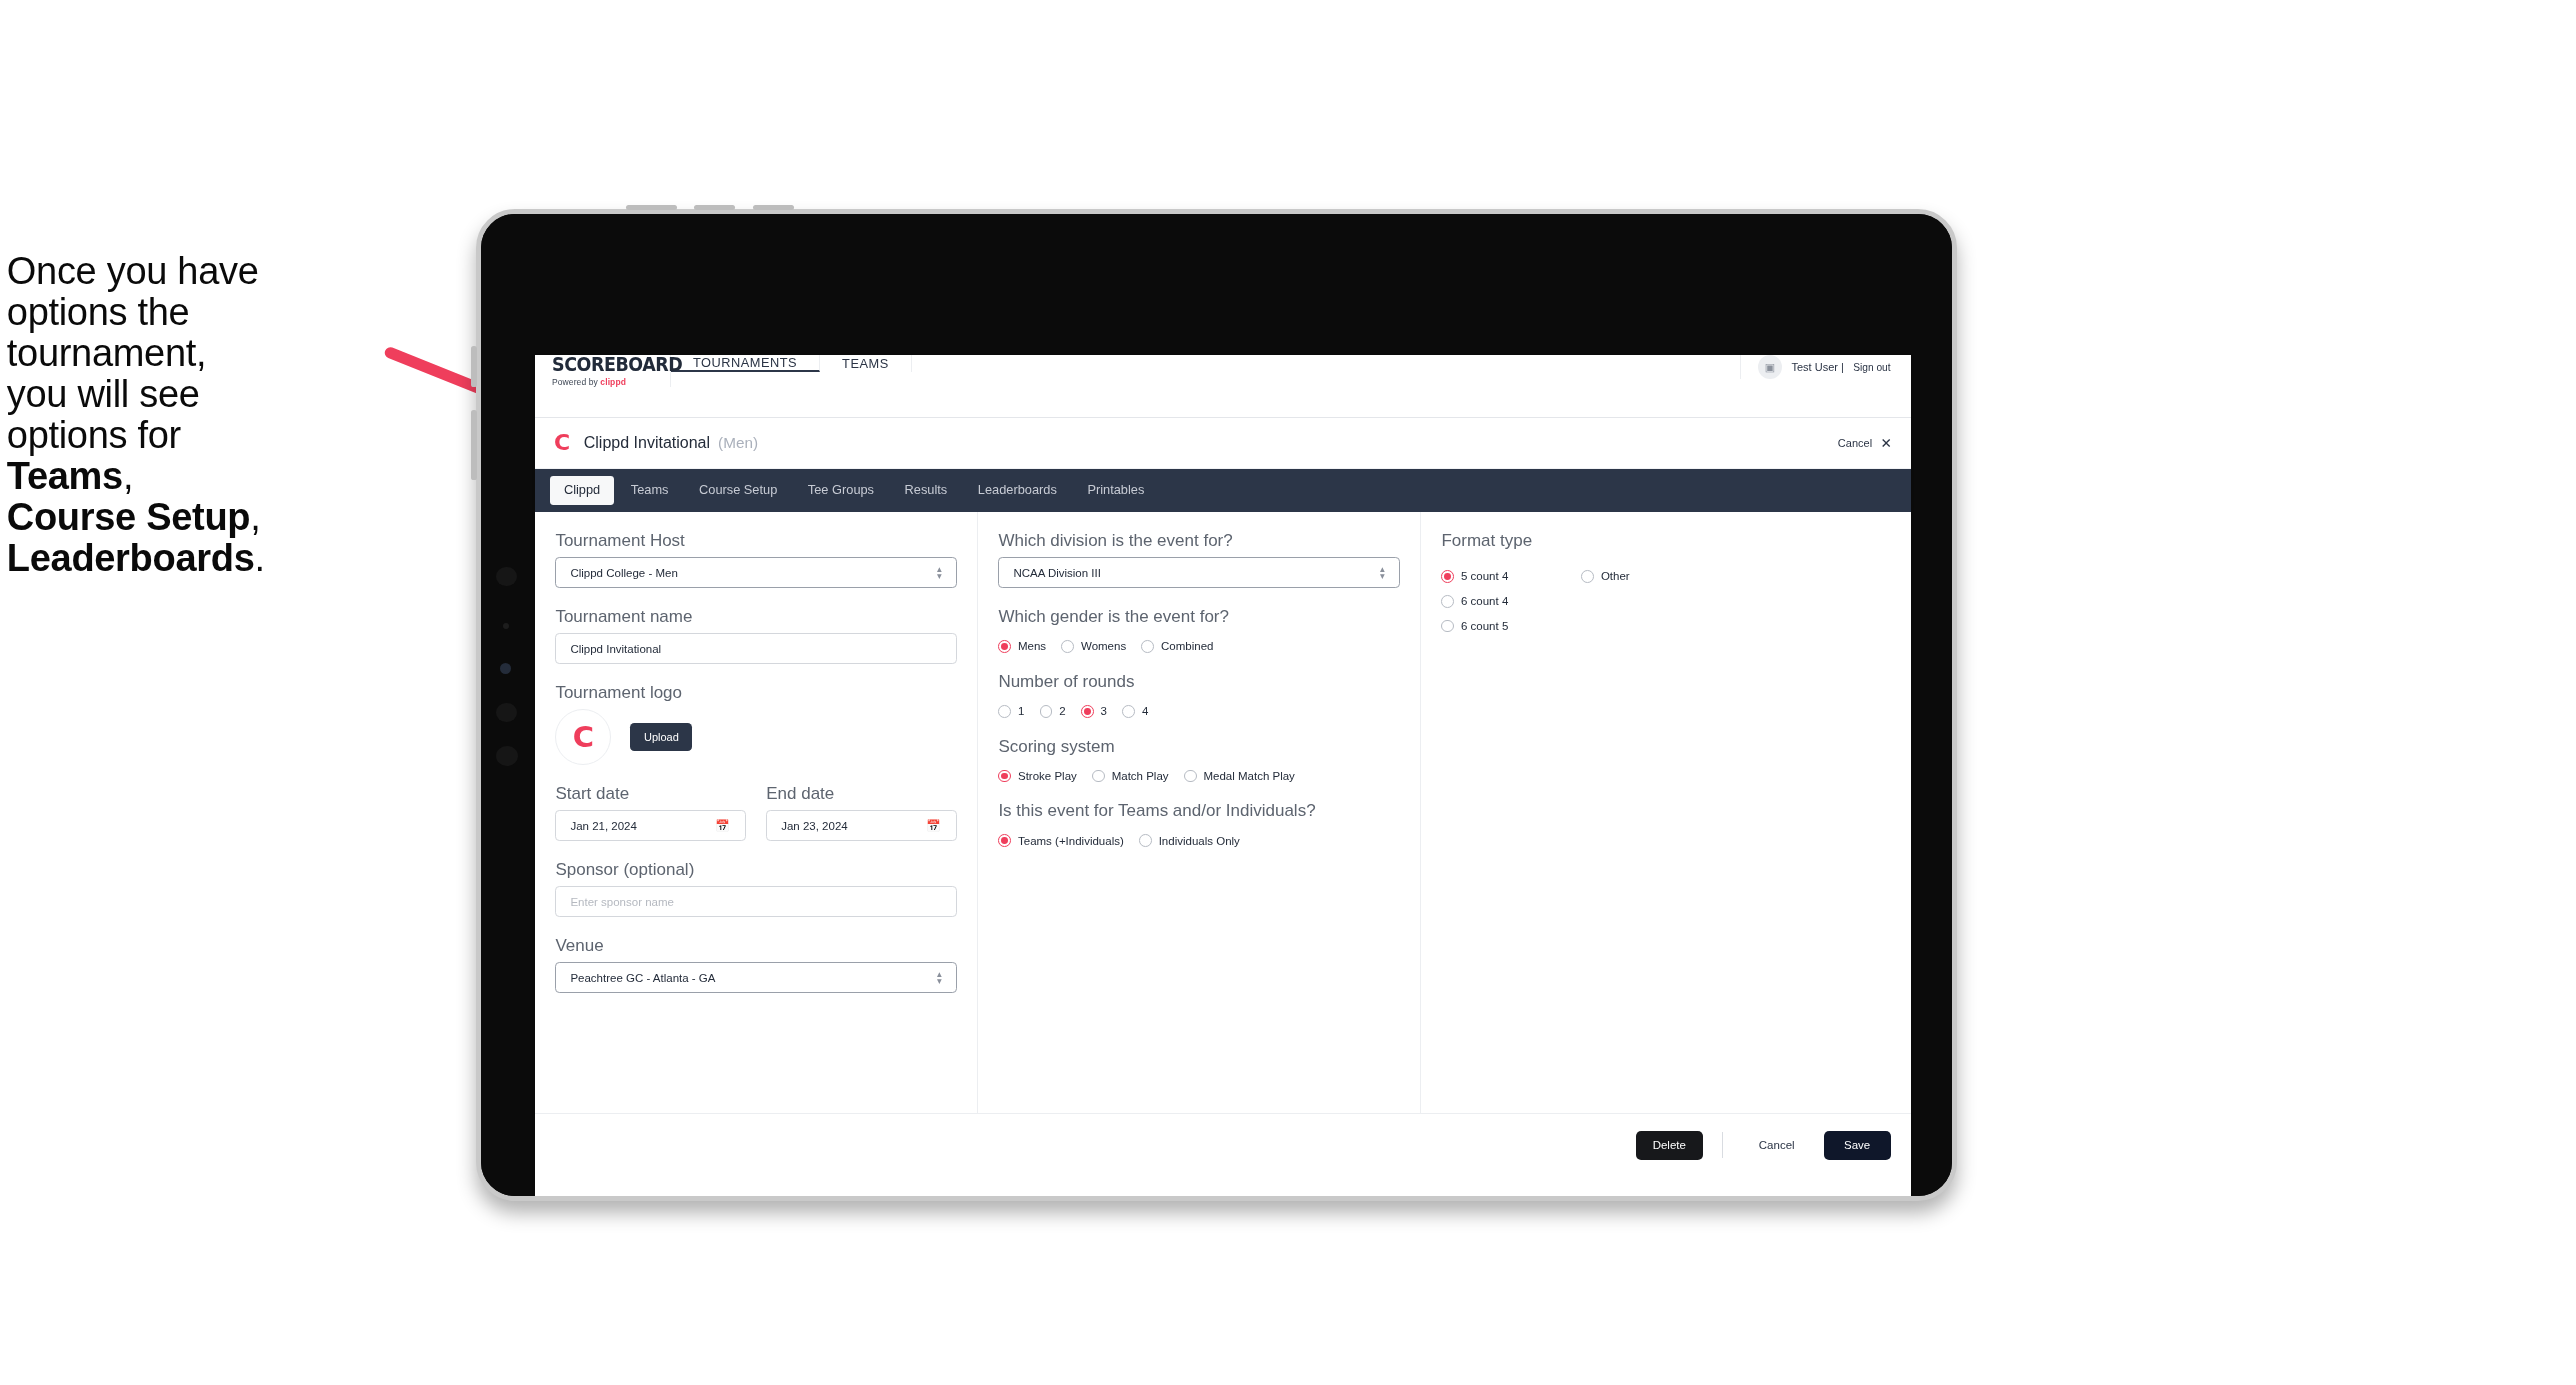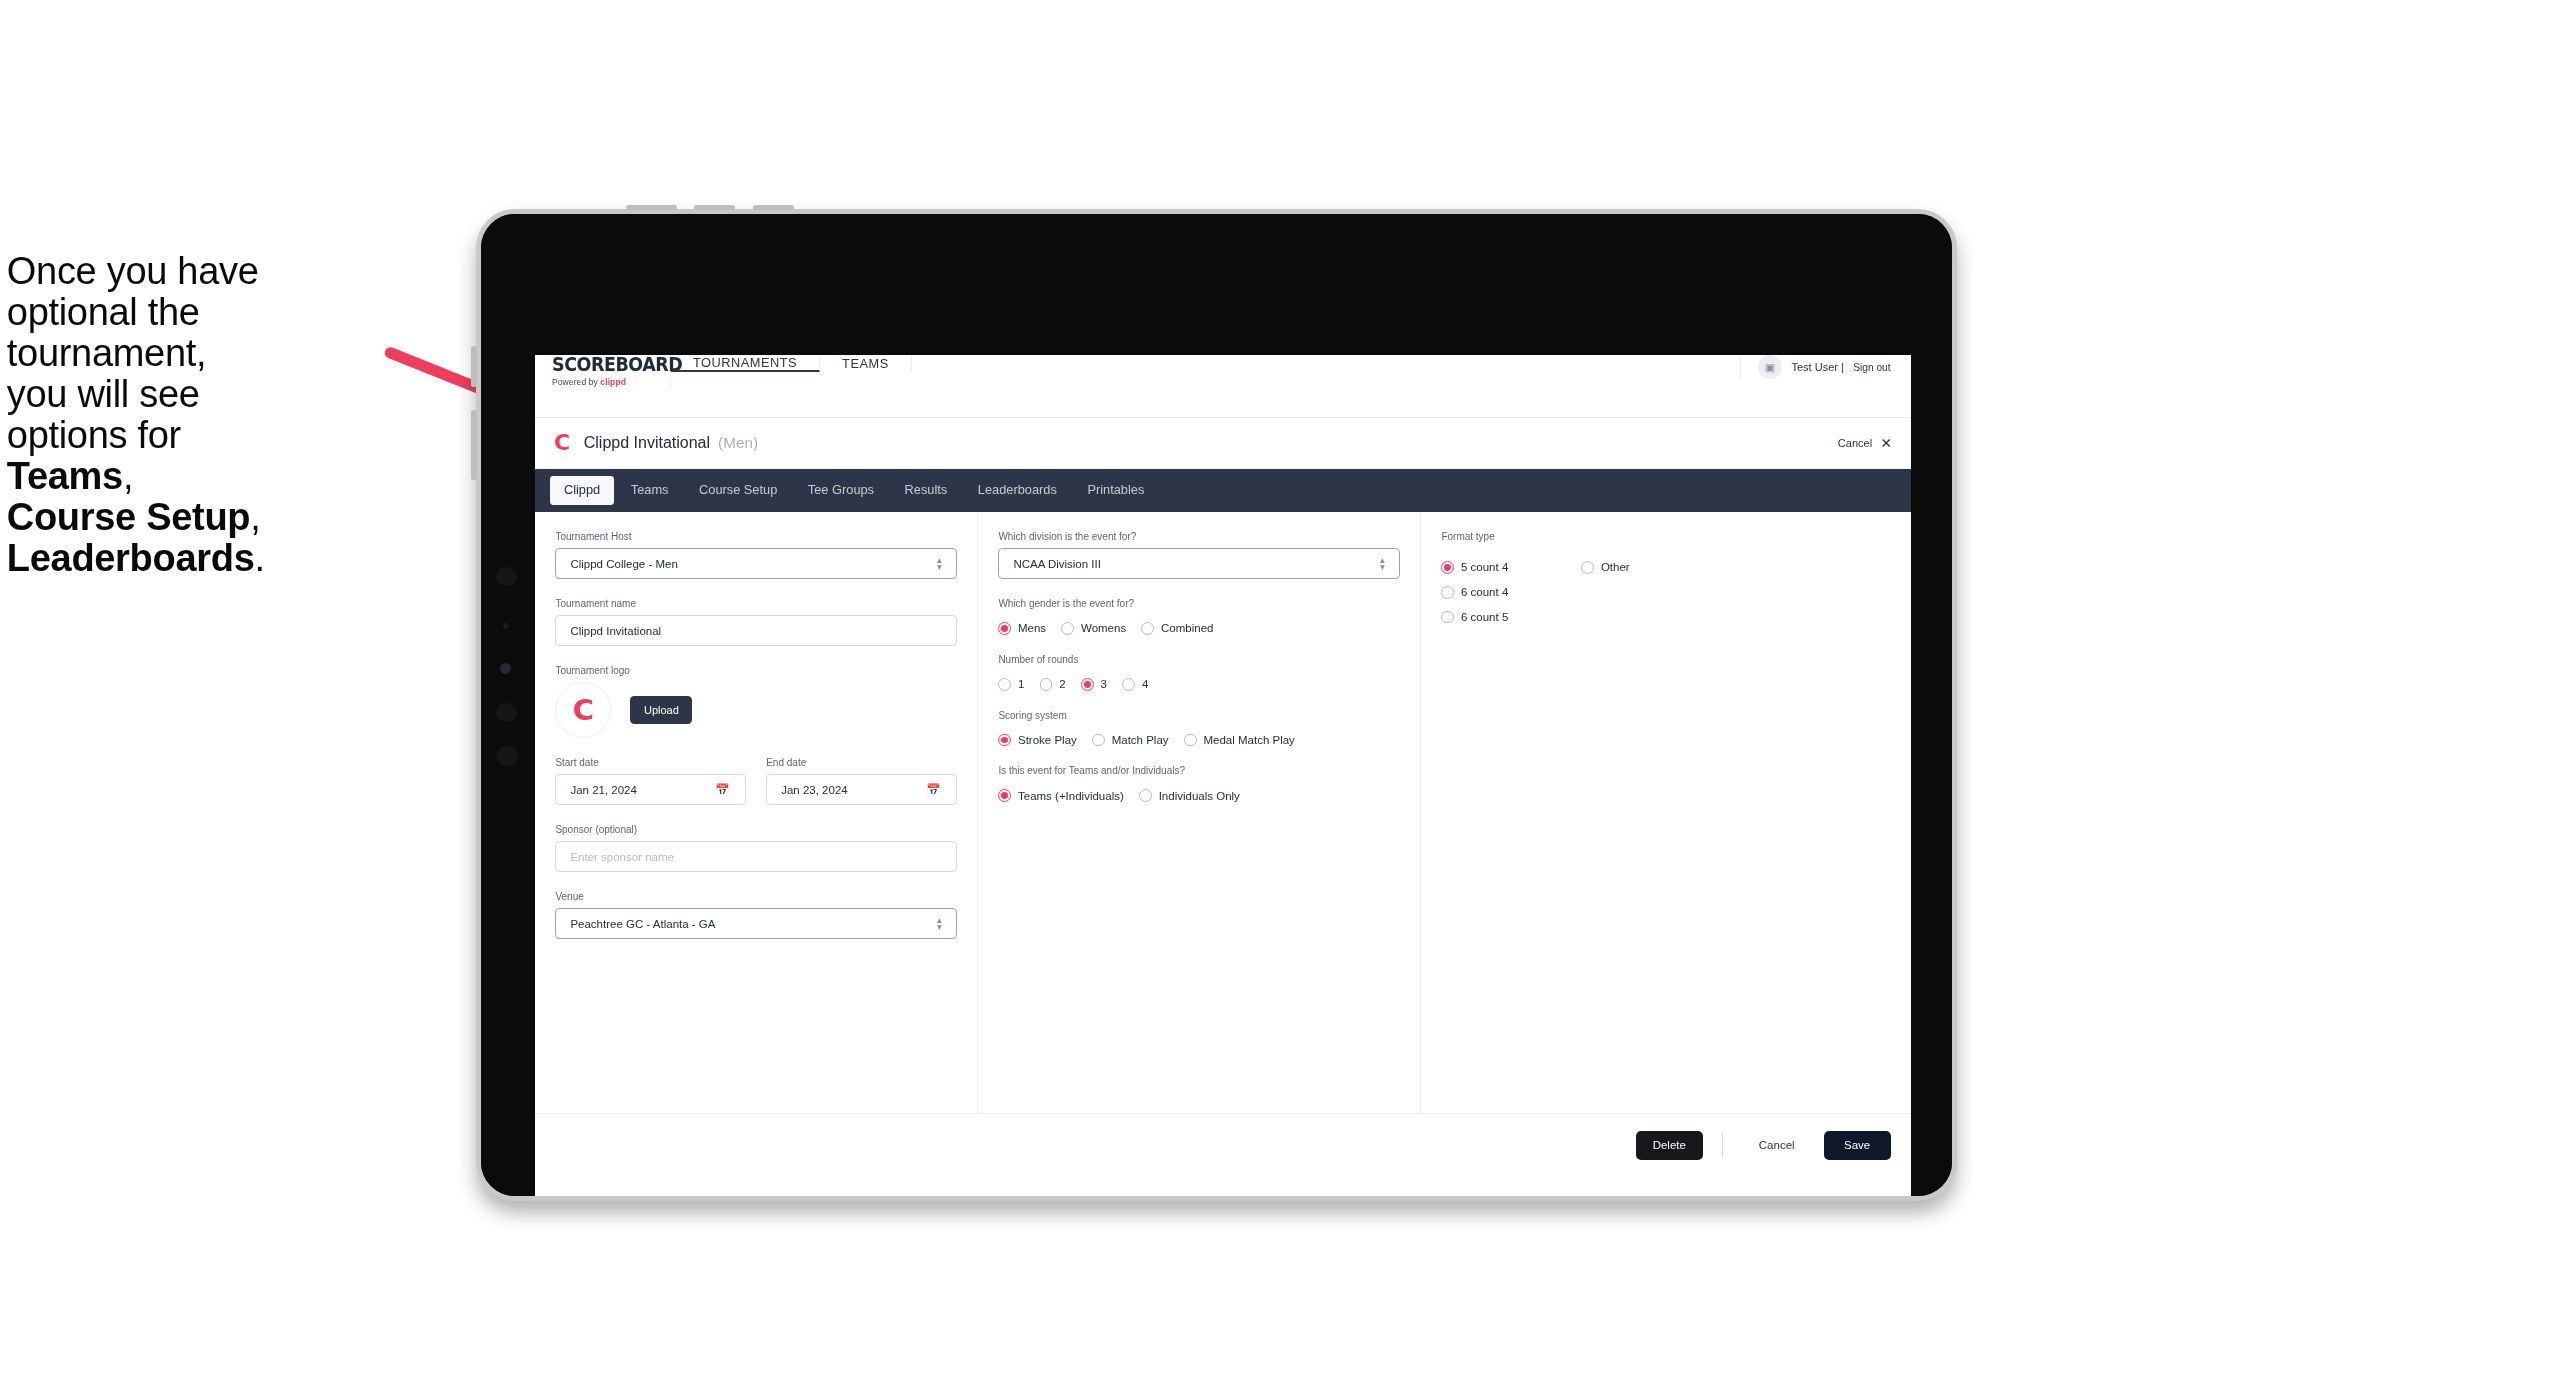--- a/index.html
+++ b/index.html
@@ -145,21 +145,21 @@
   }
   .stab.active { background: #f7f8f9; color: #242c3a; }
 
   
   .body { display: flex; height: 601px; background: #fff; }
   .col { padding: 19px 20.4px 0 20.4px; }
   .col1 { width: 443px; border-right: 0.9px solid #eceef1; }
   .col2 { width: 443px; border-right: 0.9px solid #eceef1; }
   .col3 { flex: 1; }
 
-  .flabel { font-size: 10px; color: #5d646f; margin-bottom: 6px; }
+  .flabel { font-size: 17px; color: #5d646f; margin-bottom: 6px; }
   .fgap { height: 19px; }
 
   .select, .input {
     width: 100%; height: 31px;
     border: 0.9px solid #9aa0aa; border-radius: 4.3px;
     background: #fff; display: flex; align-items: center;
     padding: 0 14px; font-size: 11.5px; color: #242c3a;
     position: relative;
   }
   .input { border: 0.9px solid #d4d7dc; }
@@ -223,21 +223,21 @@
     padding: 8.5px 20.4px; border-radius: 5.1px; cursor: pointer; margin-left: 12px;
   }
 </style>
 </head>
 <body>
 
 <div id="stage">
 
   <div class="caption">
     <div>Once you have</div>
-    <div>optional the</div>
+    <div>options the</div>
     <div>tournament,</div>
     <div>you will see</div>
     <div>options for</div>
     <div><span class="b">Teams</span><span>,</span></div>
     <div><span class="b">Course Setup</span><span>,</span></div>
     <div><span class="b">Leaderboards</span><span>.</span></div>
   </div>
 
   <svg class="arrow-svg" viewBox="0 0 380 180">
     <path d="M38 35 L300 140" stroke="#ef3e5c" stroke-width="13" stroke-linecap="round" fill="none"></path>

